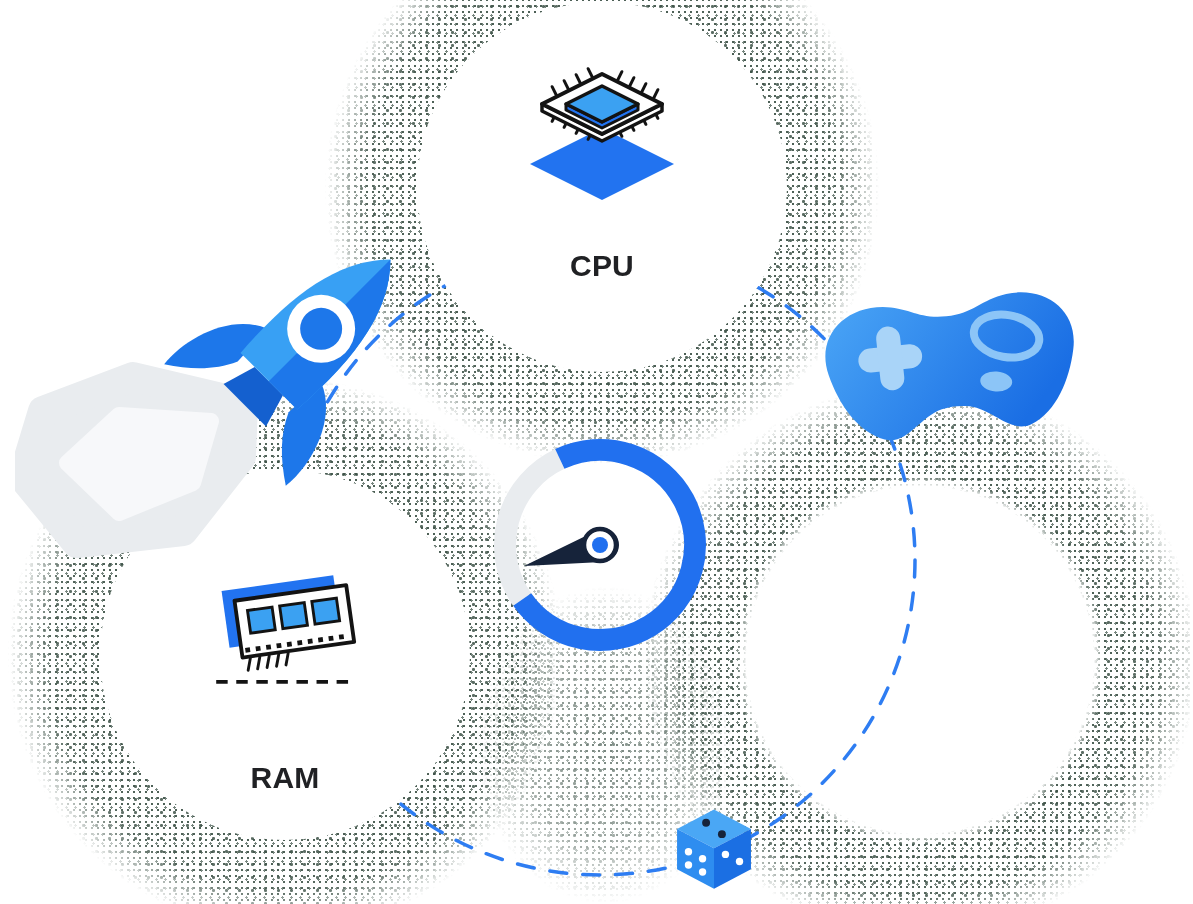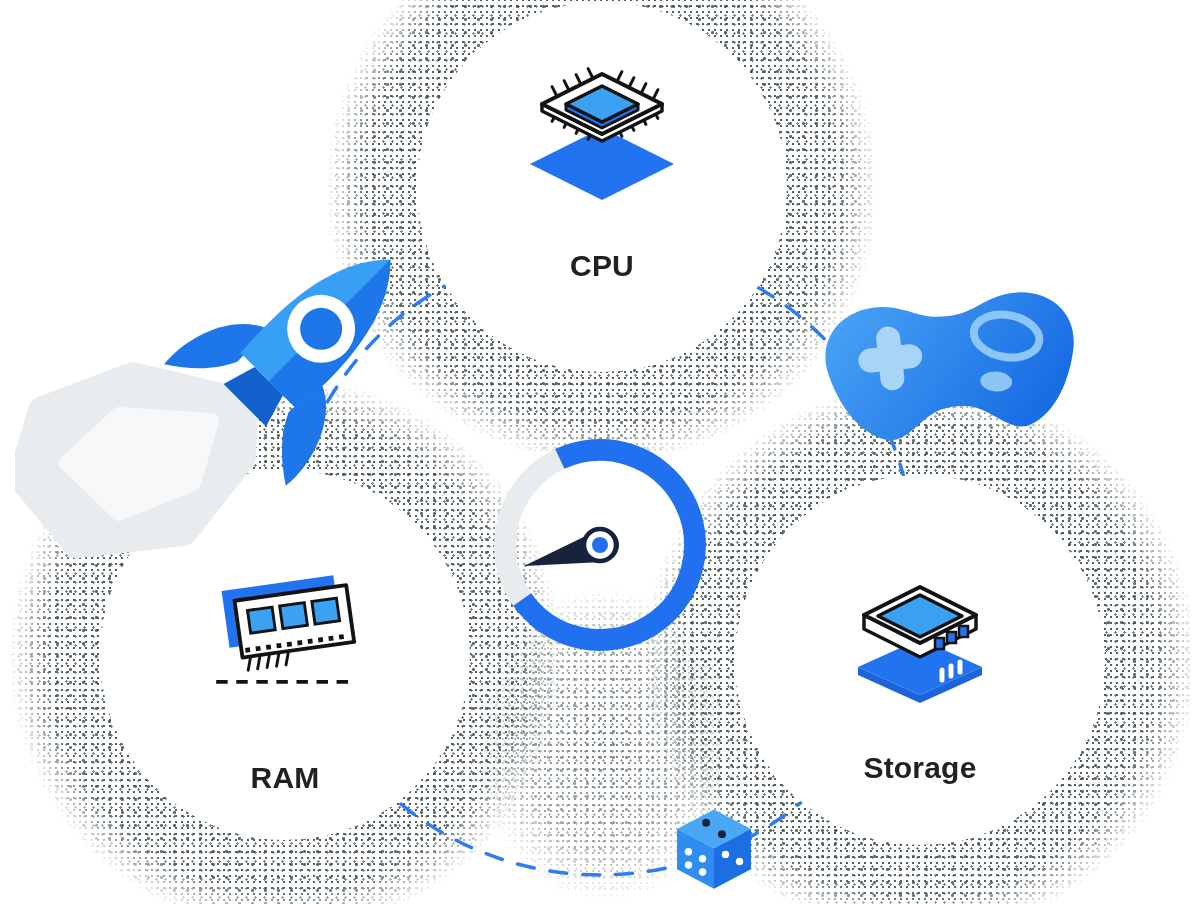--- a/index.html
+++ b/index.html
@@ -122,40 +122,20 @@
           <line x1="70" y1="84" x2="66" y2="96"></line>
             <line x1="80" y1="84" x2="76" y2="96"></line>
           <line x1="90" y1="84" x2="86" y2="96"></line>
         </g>
       </g>
       <line x1="18" y1="114" x2="162" y2="114" stroke="#131313" stroke-width="4" stroke-dasharray="12 9"></line>
     </svg>
     <div class="label">RAM</div>
   </div>
 
-  <div class="node node-storage">
-    <svg class="node-icon" width="160" height="135" viewBox="0 0 160 135">
-      <path d="M18,92 L18,100 L80,128 L142,100 L142,92 L80,120 Z" fill="#1c64da"></path>
-      <polygon points="80,64 142,92 80,120 18,92" fill="#2273f0"></polygon>
-      <g stroke="#ffffff" stroke-width="5" stroke-linecap="round">
-        <line x1="102" y1="95" x2="102" y2="105"></line>
-        <line x1="111" y1="91" x2="111" y2="101"></line>
-        <line x1="120" y1="87" x2="120" y2="97"></line>
-      </g>
-      <path d="M24,40 L24,54 L80,82 L136,54 L136,40 L80,68 Z" fill="#ffffff" stroke="#131313" stroke-width="3.5" stroke-linejoin="round"></path>
-      <polygon points="80,12 136,40 80,68 24,40" fill="#ffffff" stroke="#131313" stroke-width="4" stroke-linejoin="round"></polygon>
-      <polygon points="80,20 122,41 80,62 38,41" fill="#3ba1f2" stroke="#131313" stroke-width="3.5" stroke-linejoin="round"></polygon>
-      <g fill="#2273f0" stroke="#131313" stroke-width="2.5">
-        <rect x="95" y="63" width="9" height="11"></rect>
-        <rect x="107" y="57" width="9" height="11"></rect>
-        <rect x="119" y="51" width="9" height="11"></rect>
-      </g>
-    </svg>
-    <div class="label">Storage</div>
-  </div>
 
   <svg class="deco gauge" width="240" height="240" viewBox="0 0 240 240">
     <path d="M 79.8,33.9 A 95 95 0 0 0 42.2,174.5" fill="none" stroke="#e9ecef" stroke-width="22"></path>
     <path d="M 79.8,33.9 A 95 95 0 1 1 42.2,174.5" fill="none" stroke="#2170ef" stroke-width="22"></path>
     <path d="M 44,141 L 122,103 A 17 17 0 1 1 122,137 Z" fill="#16233a"></path>
     <circle cx="120" cy="120" r="16" fill="#ffffff" stroke="#16233a" stroke-width="4.5"></circle>
     <circle cx="120" cy="120" r="8" fill="#2170ef"></circle>
   </svg>
 
   <svg class="deco rocket" width="420" height="370" viewBox="0 0 420 370">

